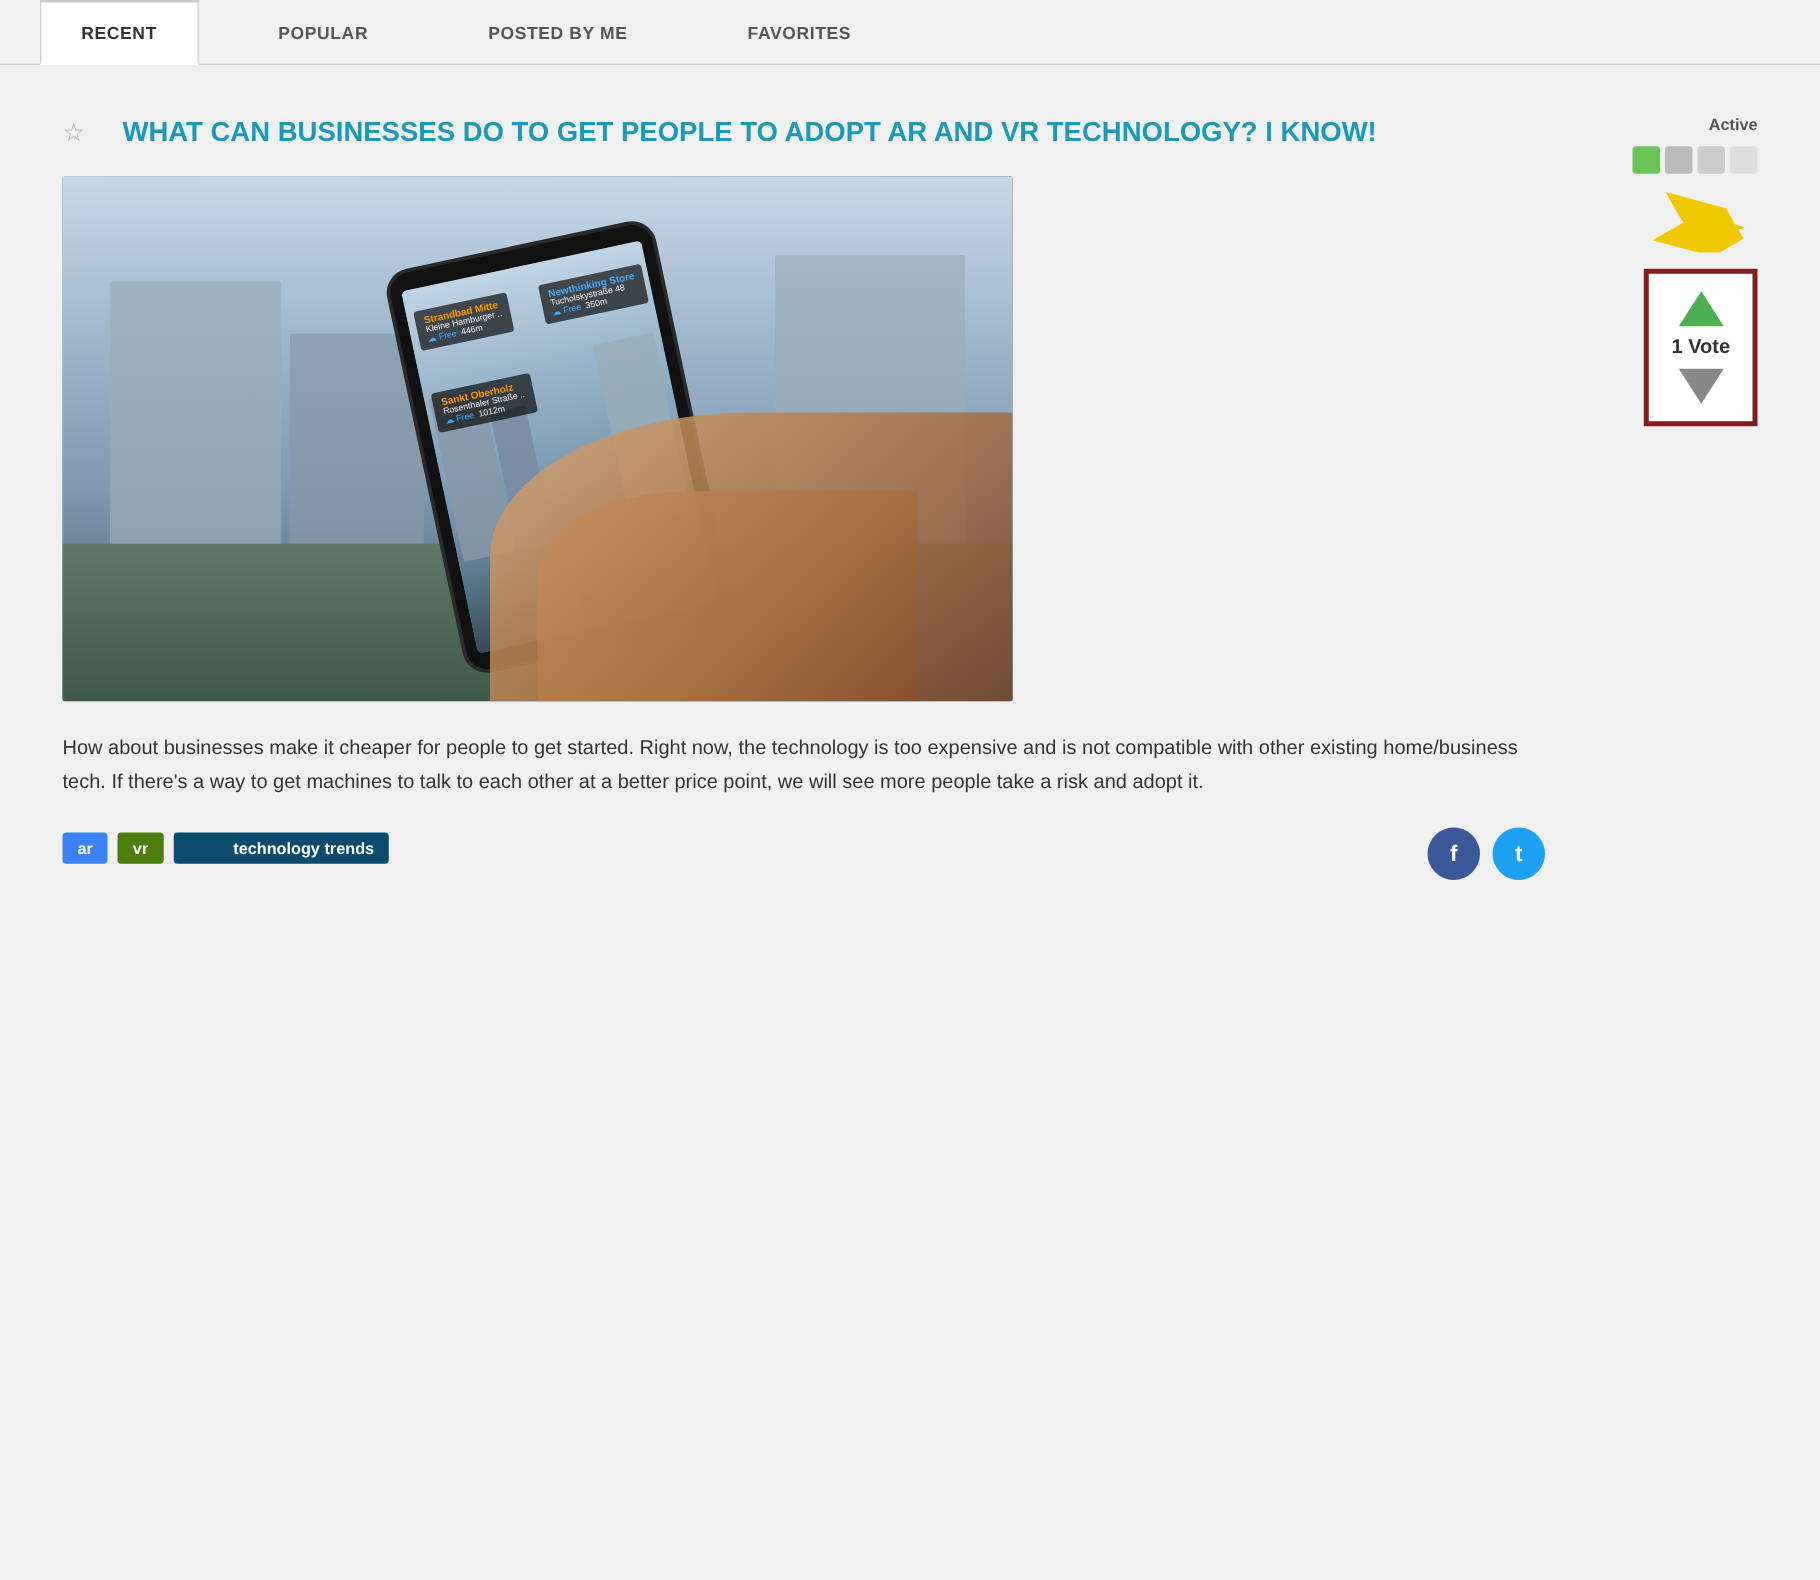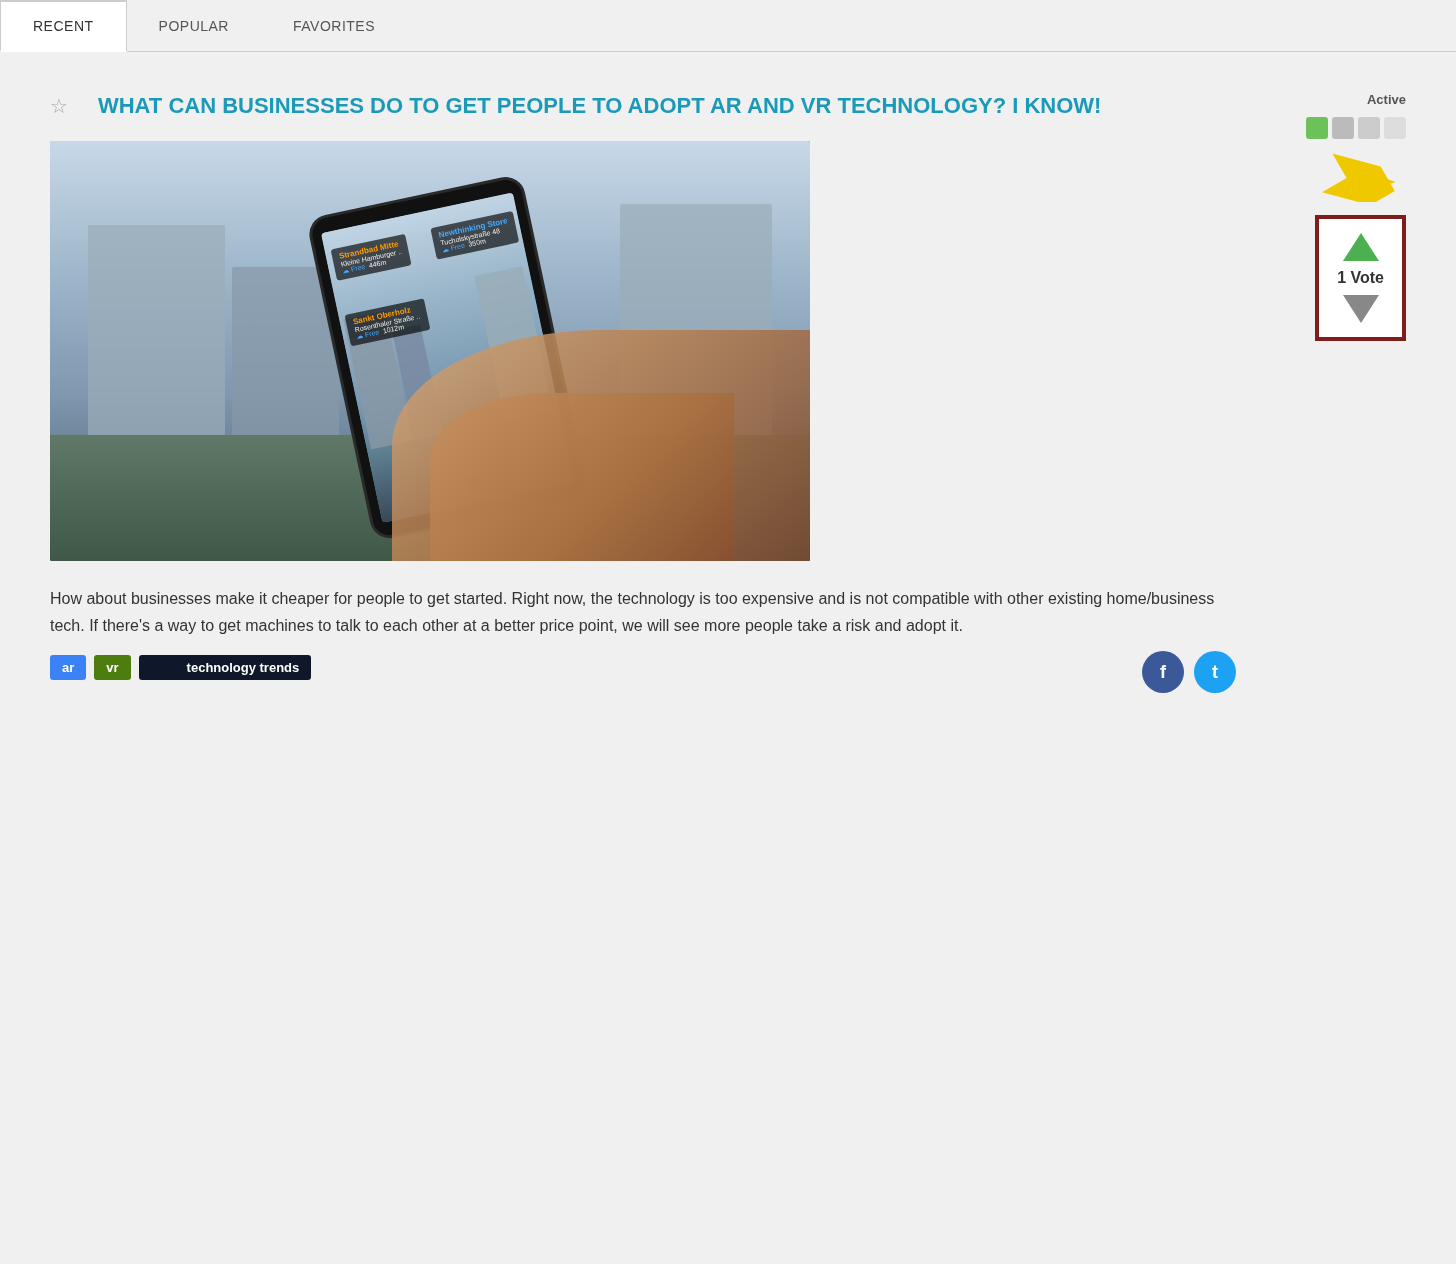--- a/index.html
+++ b/index.html
@@ -11,27 +11,28 @@
 
     
     .tabs {
       display: flex;
       background: #f0f0f0;
       border-bottom: 1px solid #ccc;
     }
     .tab {
       padding: 16px 32px;
       font-size: 14px;
-      font-weight: normal;
+      font-weight: bold;
       letter-spacing: 0.5px;
       cursor: pointer;
       border: none;
       background: transparent;
       color: #555;
       text-transform: uppercase;
+      margin-left: 32px;
     }
     .tab.active {
       background: #fff;
       color: #333;
       border-top: 2px solid #ccc;
       border-left: 1px solid #ccc;
       border-right: 1px solid #ccc;
       border-bottom: 2px solid #fff;
       margin-bottom: -1px;
     }
@@ -90,21 +91,21 @@
       display: flex;
       align-items: center;
       justify-content: center;
       position: relative;
     }
 
     .post-body {
       font-size: 16px;
       line-height: 1.7;
       color: #333;
-      margin-bottom: 16px;
+      margin-bottom: 27px;
     }
 
     .tags-row {
       display: flex;
       align-items: center;
       gap: 8px;
       margin-bottom: 20px;
     }
 
     .tag {
@@ -119,21 +120,21 @@
     .tag-blue {
       background: #3b82f6;
     }
 
     .tag-teal {
       background: #4d7c0f;
       padding-left: 12px;
     }
 
     .tag-dark {
-      background: #0f172a;
+      background: #0c4a6e;
       padding-left: 48px;
     }
 
     .social-icons {
       display: flex;
       gap: 10px;
       justify-content: flex-end;
       margin-top: -10px;
     }
 
@@ -231,20 +232,21 @@
       align-items: center;
       margin-top: 8px;
     }
   </style>
 </head>
 <body>
 
 <div class="tabs">
   <button class="tab active">RECENT</button>
   <button class="tab">POPULAR</button>
+  <button class="tab">POSTED BY ME</button>
   <button class="tab">FAVORITES</button>
 </div>
 
 <div class="content-area">
 
   <div class="post-section">
 
     <div class="post-title-row">
       <span class="star-icon">☆</span>
       <h1 class="post-title">WHAT CAN BUSINESSES DO TO GET PEOPLE TO ADOPT AR AND VR TECHNOLOGY? I KNOW!</h1>

